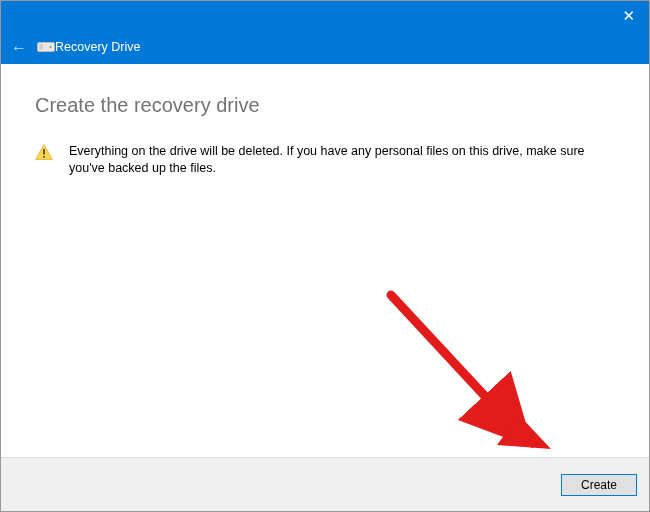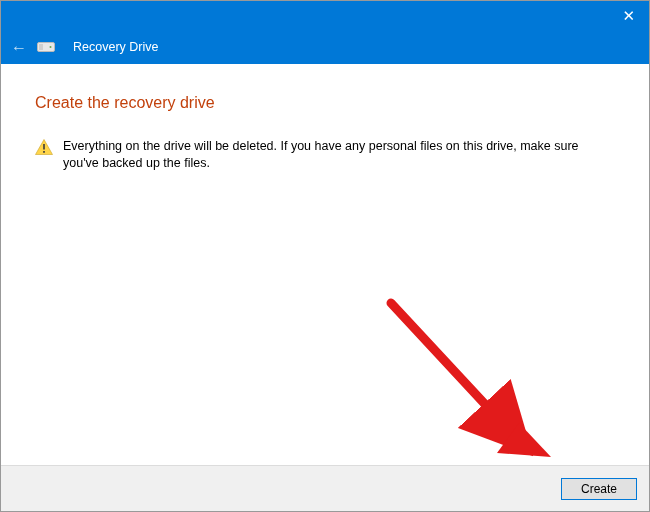--- a/index.html
+++ b/index.html
@@ -47,54 +47,54 @@
   .back-arrow {
     margin-right: 10px;
     opacity: 0.75;
     font-size: 16px;
     line-height: 1;
     position: relative;
     top: -1px;
   }
   .drive-icon svg { display:block; }
   .window-title {
-    margin-left: 18px;
+    margin-left: 0;
   }
   
   .client {
     flex: 1 1 auto;
     background: #fff;
     position: relative;
     padding: 24px 34px 0 34px;
     box-sizing: border-box;
   }
   .page-title {
-    color: #c2410c;
-    font-size: 16px;
+    color: #737373;
+    font-size: 20px;
     font-weight: 400;
     margin: 6px 0 26px 0;
   }
   .warning-row {
     display: flex;
     align-items: flex-start;
-    gap: 10px;
+    gap: 16px;
     max-width: 560px;
   }
   .warn-icon {
     flex: 0 0 auto;
     margin-top: 1px;
   }
   .warn-text {
     font-size: 12.5px;
     color: #000;
     line-height: 1.35;
   }
   
   .footer {
-    height: 46px;
+    height: 54px;
     background: #f0f0f0;
     border-top: 1px solid #dcdcdc;
     display: flex;
     justify-content: flex-end;
     align-items: center;
     gap: 8px;
     padding-right: 12px;
     box-sizing: border-box;
   }
   .btn {

